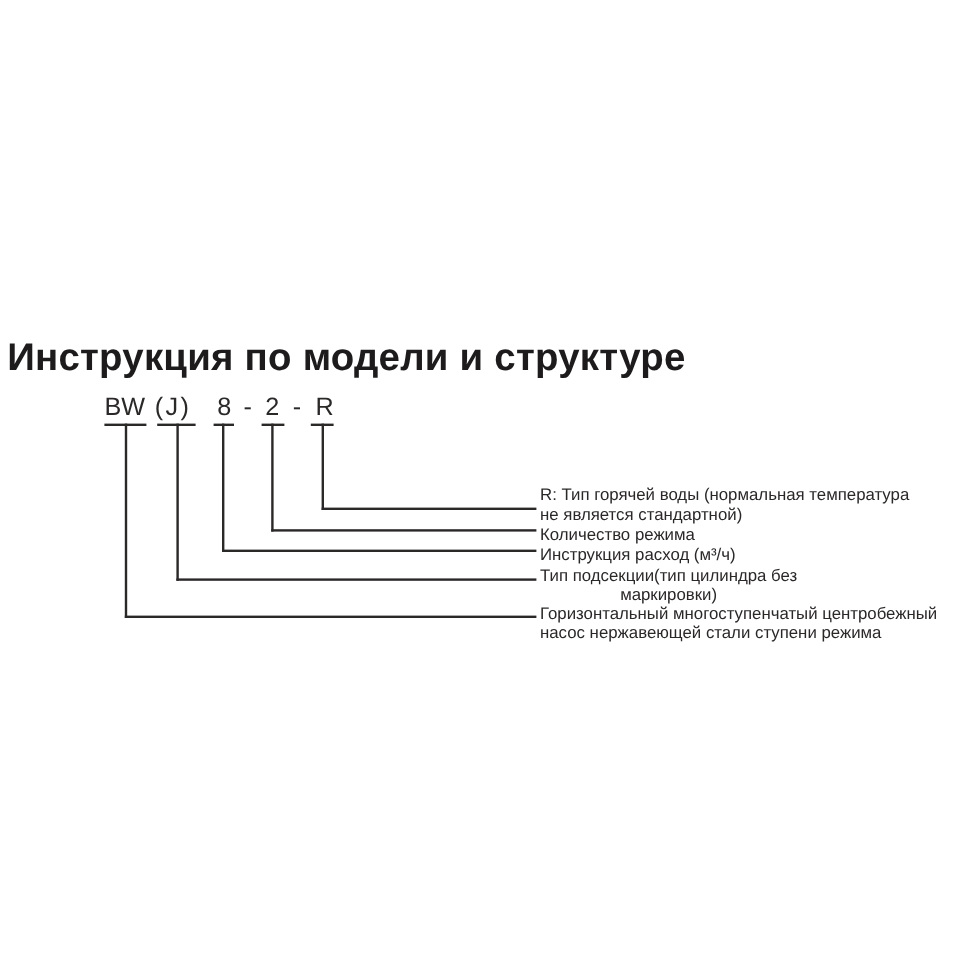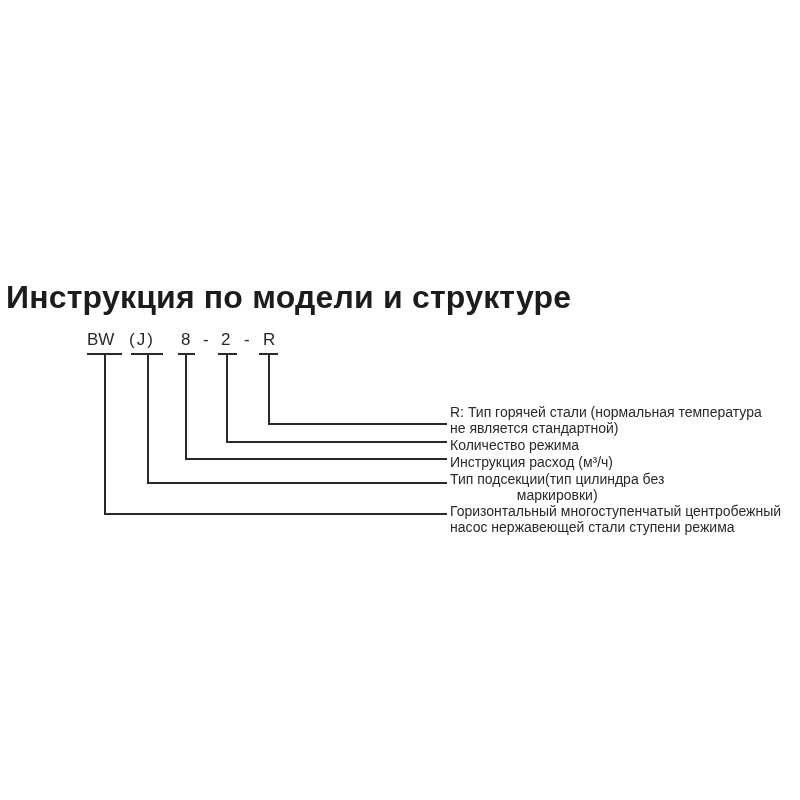--- a/index.html
+++ b/index.html
@@ -18,21 +18,21 @@
     font-size:32px;
     font-weight:700;
     line-height:34px;
     letter-spacing:0.2px;
     color:#1d1b1b;
     white-space:nowrap;
   }
   .seg{
     position:absolute;
     top:329px;
-    font-size:17px;
+    font-size:21px;
     line-height:21px;
     font-weight:400;
     color:#2b2828;
     white-space:nowrap;
   }
   .seg.wide{letter-spacing:2px;}
   .tick,.arm{
     position:absolute;
     height:2px;
     background:#2b2828;
@@ -81,21 +81,21 @@
     <div class="arm" style="left:185px;top:458px;width:262px;"></div>
 
     <div class="tick" style="left:218px;top:353px;width:19px;"></div>
     <div class="stem" style="left:226px;top:353px;height:90px;"></div>
     <div class="arm" style="left:226px;top:441px;width:221px;"></div>
 
     <div class="tick" style="left:259px;top:353px;width:19px;"></div>
     <div class="stem" style="left:268px;top:353px;height:72px;"></div>
     <div class="arm" style="left:268px;top:423px;width:179px;"></div>
 
-    <div class="legend-label" style="top:404px;">R: Тип горячей стали (нормальная температура
+    <div class="legend-label" style="top:404px;">R: Тип горячей воды (нормальная температура
 не является стандартной)</div>
     <div class="legend-label" style="top:437px;">Количество режима</div>
     <div class="legend-label" style="top:454px;">Инструкция расход (м³/ч)</div>
     <div class="legend-label" style="top:471px;text-align:center;">Тип подсекции(тип цилиндра без
 маркировки)</div>
     <div class="legend-label" style="top:503px;">Горизонтальный многоступенчатый центробежный
 насос нержавеющей стали ступени режима</div>
 
   </div>
 </div>

